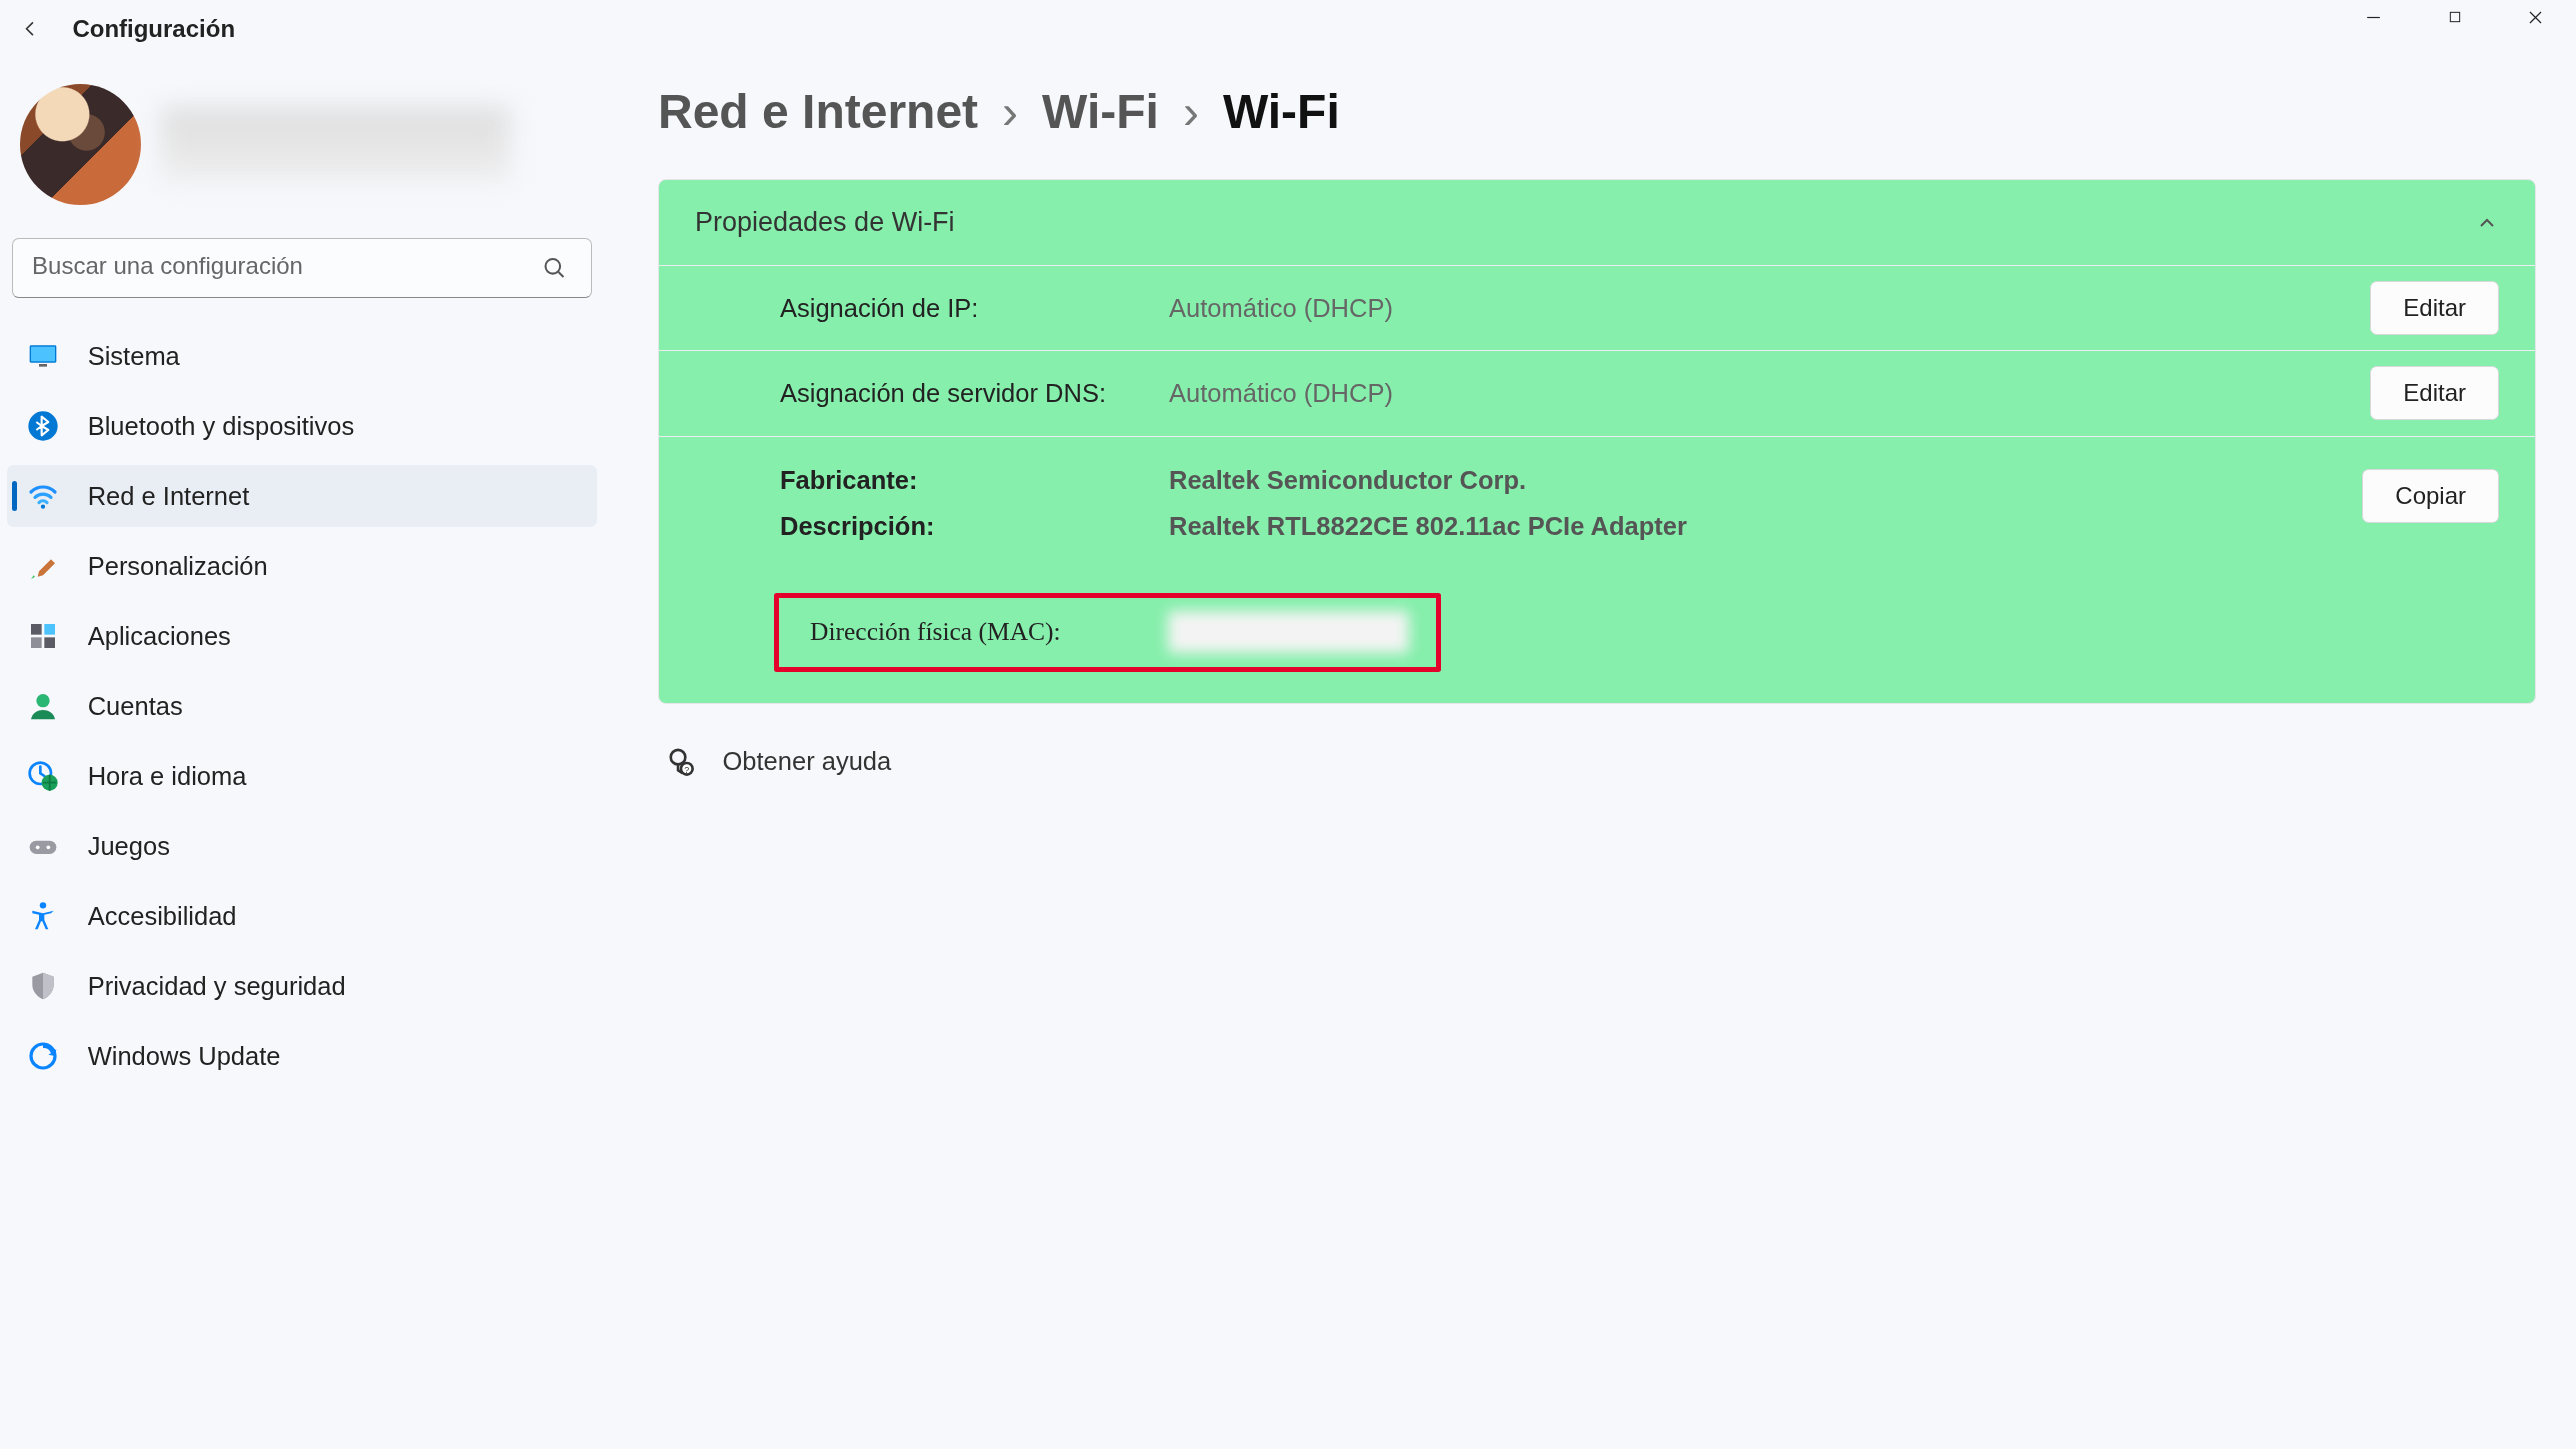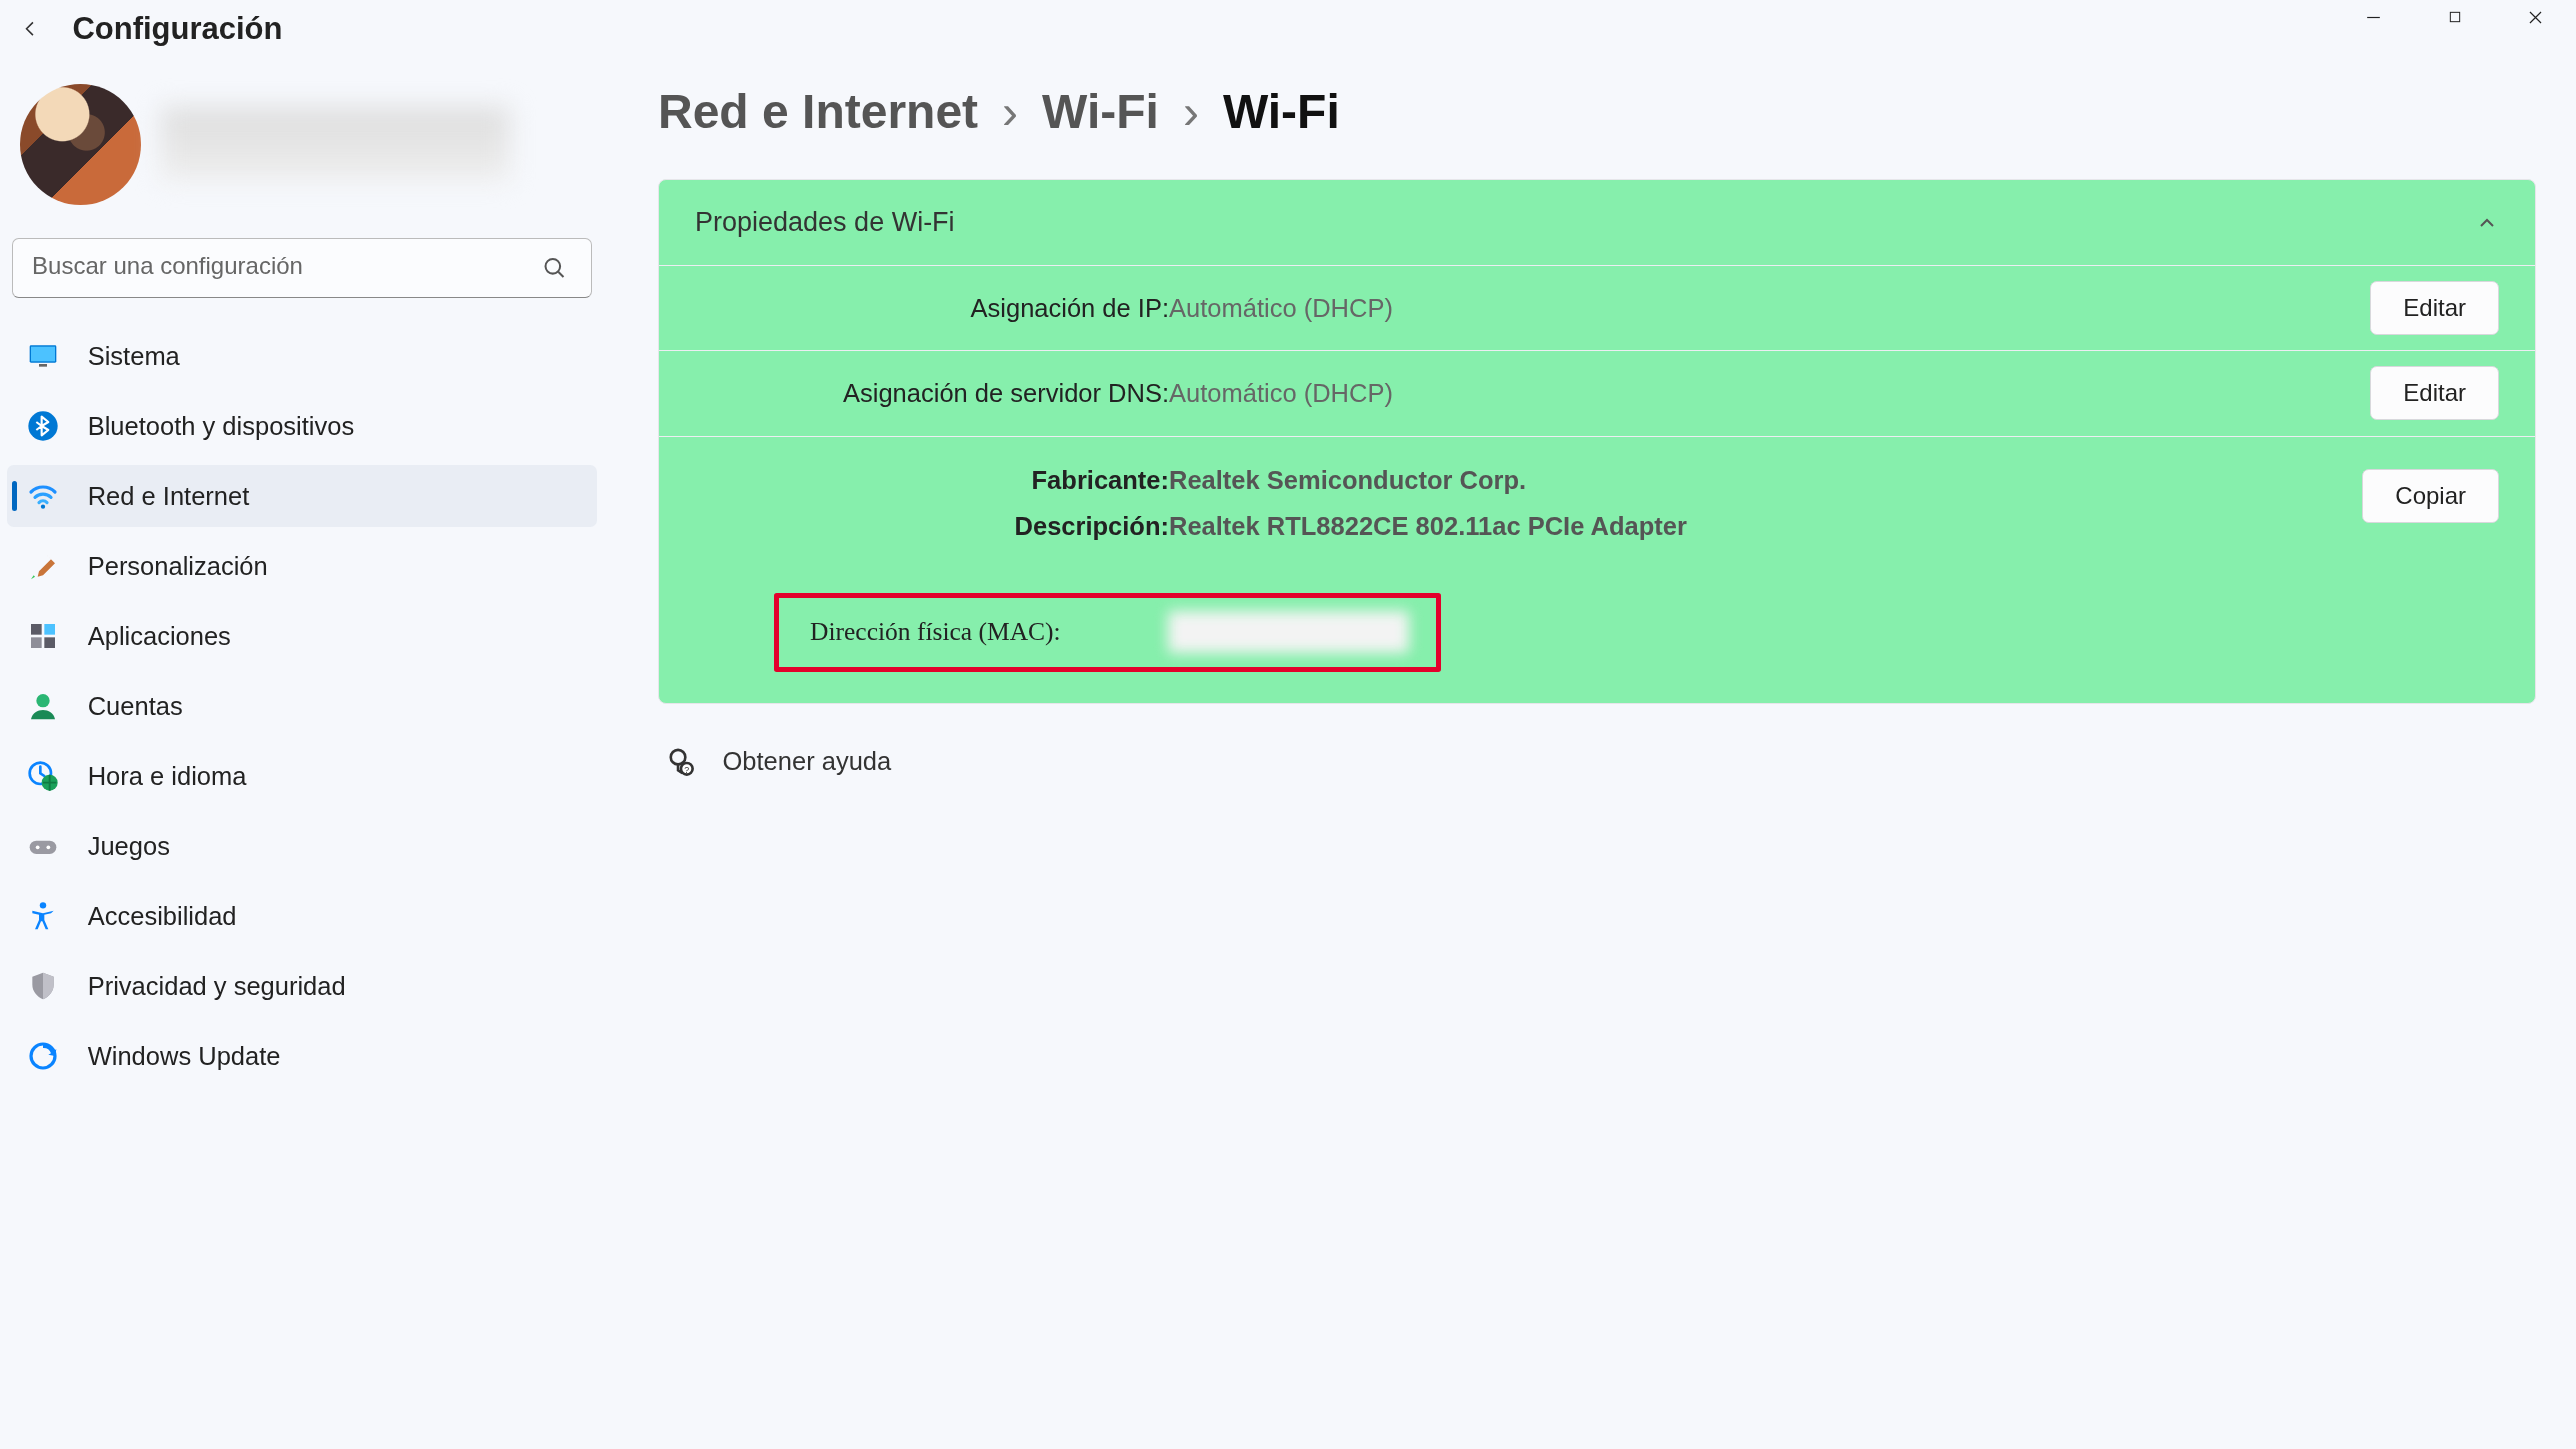--- a/index.html
+++ b/index.html
@@ -2,21 +2,21 @@
 <html style="font-size:10.7px"><head>
 <meta charset="utf-8">
 <style>
   * { box-sizing: border-box; margin: 0; padding: 0; font-family: "Segoe UI", sans-serif; }
   body { background: #f6f8fc; color: #1a1a1a; width: 2576px; height: 1449px; overflow: hidden; transform-origin: top left; }
 
   .window { width: 2576px; height: 1449px; position: relative; }
 
   .title-bar { height: 57px; display: flex; align-items: center; padding: 0 13.4px; }
   .back-btn { width: 32px; height: 32px; display: flex; align-items: center; justify-content: center; cursor: pointer; border-radius: 4px; }
-  .title-text { font-size: 31px; margin-left: 27px; font-weight: 600; color: #222; }
+  .title-text { font-size: 24px; margin-left: 27px; font-weight: 600; color: #222; }
   .win-controls { position: absolute; right: 0; top: 0; display: flex; height: 34px; }
   .win-ctrl { width: 81px; height: 34px; display: flex; align-items: center; justify-content: center; cursor: pointer; }
 
   .content { display: flex; height: calc(100% - 57px); }
 
   .sidebar { width: 604px; padding: 13.4px 6.7px 0 6.7px; }
   .profile { display: flex; align-items: center; gap: 20px; padding: 13.4px; margin-bottom: 20px; }
   .avatar { width: 121px; height: 121px; border-radius: 50%; background:
     radial-gradient(circle at 35% 25%, #f3d9b8 0 22%, transparent 23%),
     radial-gradient(circle at 55% 40%, #6a4a3a 0 18%, transparent 19%),
@@ -40,21 +40,21 @@
   .crumb-link { color:#555; font-weight:600; cursor:pointer; }
   .crumb-sep { color:#777; font-weight:400; }
   .crumb-current { color:#111; font-weight:700; }
 
   .panel { background:#86efac; border:0.7px solid #e6e6ea; border-radius:8px; margin-bottom: 40px; max-width: 1892px; }
   .panel-header { display:flex; align-items:center; justify-content:space-between; padding: 27px 36px; cursor:pointer; }
   .panel-title { font-size: 27px; color:#333; }
   .chev { color:#555; }
 
   .prop-row { display:flex; align-items:flex-start; padding: 23px 36px 23px 121px; border-top:0.7px solid #eceef2; position:relative; }
-  .prop-label { width: 389px; font-size:25.5px; color:#222; line-height:1.5; flex-shrink: 0; text-align: right; }
+  .prop-label { width: 389px; font-size:25.5px; color:#222; line-height:1.5; flex-shrink: 0; }
   .prop-value { font-size:25.5px; color:#666; line-height:1.5; min-width: 268px; }
   .prop-btn { position:absolute; right:36px; top:50%; transform:translateY(-50%); }
   .btn { background:#fcfcfd; border:0.7px solid #d8d8dc; border-radius:6.7px; padding:12px 32px; font-size:24px; cursor:pointer; color:#222; }
 
   .info-block { padding: 20px 36px 20px 121px; border-top:0.7px solid #eceef2; position:relative; }
   .info-line { display:flex; padding: 4px 0; font-weight: bold; }
   .info-line .prop-label { width:389px; font-size:25.5px; color:#222; }
   .info-line .prop-value { font-size:25.5px; color:#555; }
   .info-block .prop-btn { top:32px; transform:none; }
 

